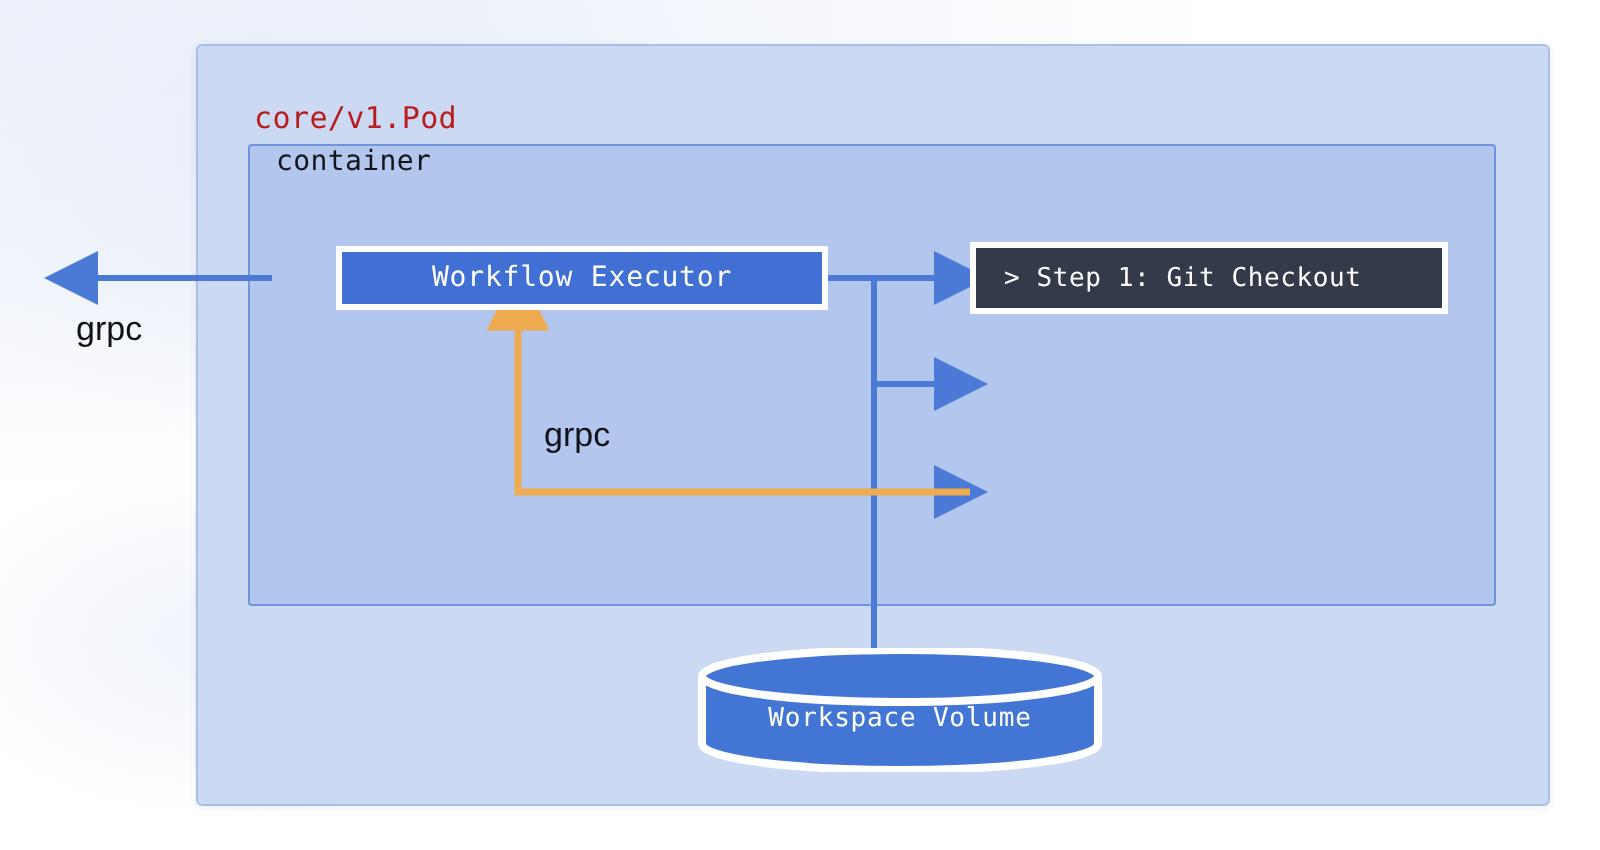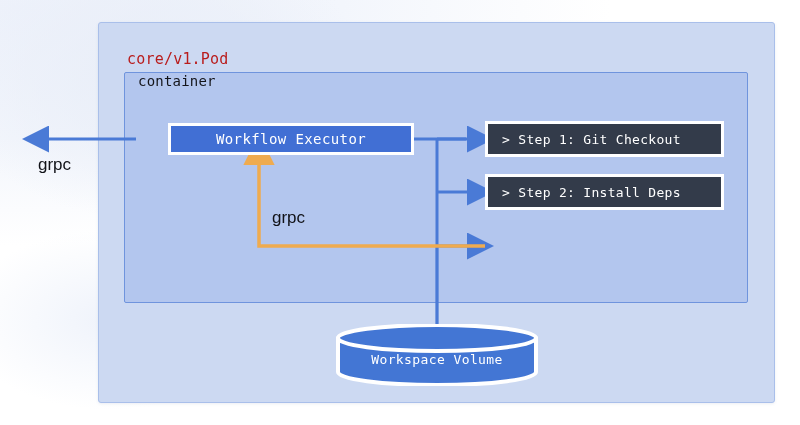--- a/index.html
+++ b/index.html
@@ -126,21 +126,21 @@
     padding-left: 14px;
     white-space: nowrap;
   }
   .step1 { top: 121px; }
   .step2 { top: 174px; }
   .step3 { top: 228px; }
 
   
   .volume {
     position: absolute;
-    left: 334px;
+    left: 347px;
     top: 324px;
     width: 206px;
     height: 76px;
   }
   .volume svg { display: block; }
   .volume-label {
     position: absolute;
     left: 0;
     top: 0;
     width: 206px;
@@ -237,23 +237,20 @@
     </g>
   </svg>
 
   <div class="executor">
     <span>Workflow Executor</span>
   </div>
 
   <div class="step step1">
     <span>&gt; Step 1: Git Checkout</span>
   </div>
-  <div class="step step2">
-    <span>&gt; Step 2: Install Deps</span>
-  </div>
 
   <div class="volume">
     <svg width="206" height="62" viewBox="0 0 206 62">
       <path d="M4,14 L4,48 A99,13 0 0 0 202,48 L202,14 Z" fill="#4376d4" stroke="#ffffff" stroke-width="4" stroke-linejoin="round"></path>
       <ellipse cx="103" cy="14" rx="99" ry="13" fill="#4376d4" stroke="#ffffff" stroke-width="4"></ellipse>
     </svg>
     <div class="volume-label">Workspace Volume</div>
   </div>
 
   <div class="edge-label label-grpc-left">grpc</div>

